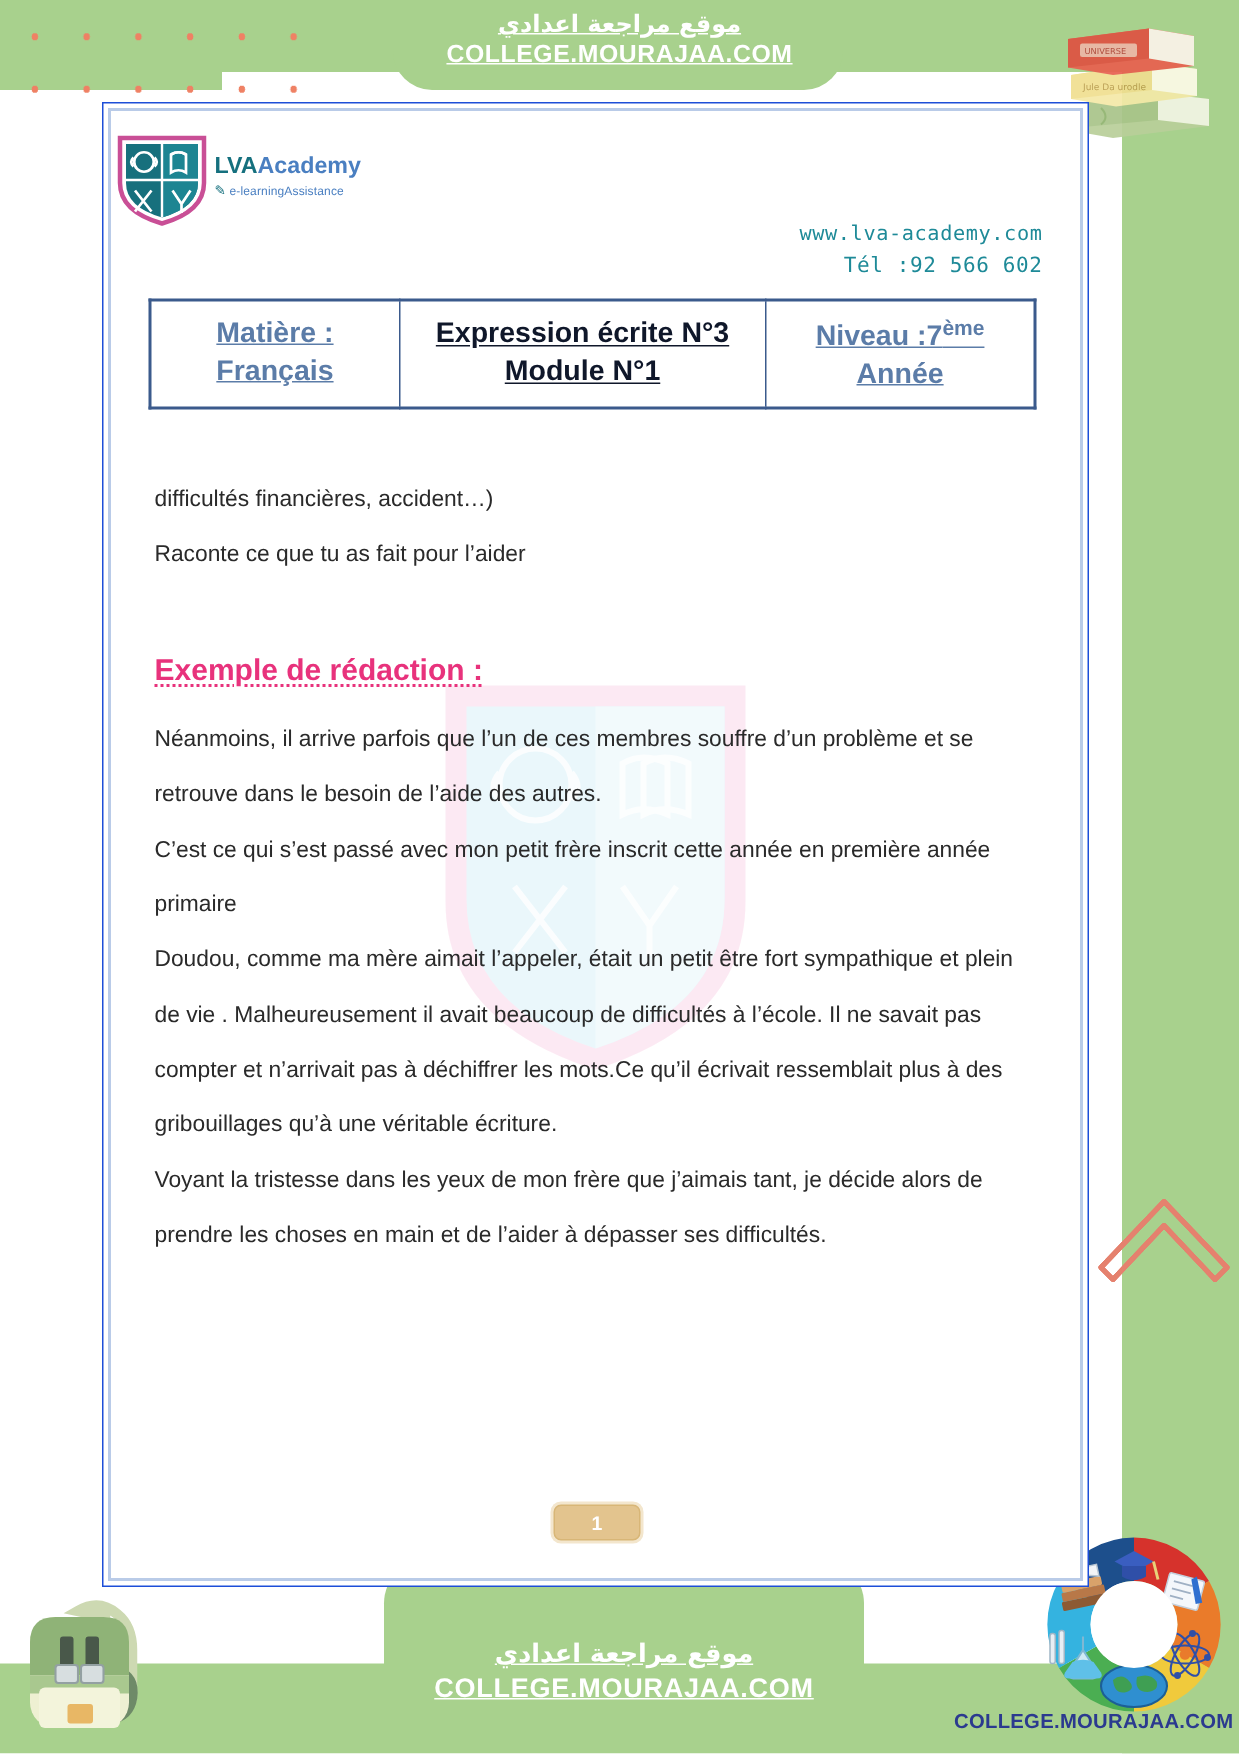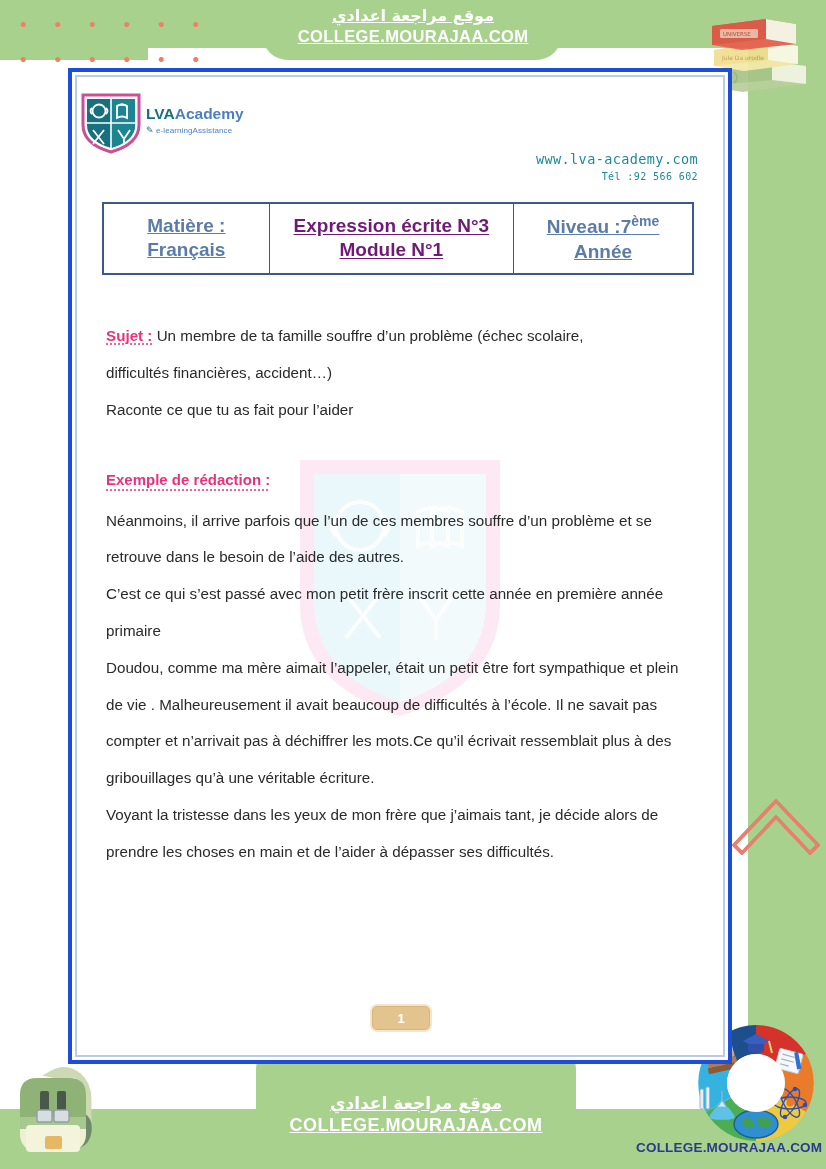--- a/index.html
+++ b/index.html
@@ -75,21 +75,21 @@
     color:#ffffff;line-height:1.3;
   }
   .ftr-ar{font-size:17px;font-weight:bold;text-decoration:underline;
           direction:rtl;font-family:"DejaVu Sans", sans-serif;}
   .ftr-url{font-size:18px;font-weight:bold;text-decoration:underline;letter-spacing:.5px;}
 
   
   .sheet{
     position:absolute;left:68px;top:68px;width:656px;height:988px;
     background:#ffffff;
-    border:4px solid #1d4ed8;
+    border:1px solid #1d4ed8;
     box-shadow:0 0 0 1px #ffffff inset;
   }
   .sheet::after{
     content:"";position:absolute;left:3px;top:3px;right:3px;bottom:3px;
     border:2px solid #b9cbe8;pointer-events:none;
   }
 
   
   .watermark{
     position:absolute;left:calc(50% - 110px);top:382px;width:220px;height:268px;
@@ -107,60 +107,60 @@
   .logo-name .acad{color:#4a7fc1;}
   .logo-sub{font-size:8px;color:#4a7fc1;margin-top:3px;letter-spacing:.1px;}
   .logo-sub .pen{color:#15707e;font-size:9px;}
 
   .contact{
     position:absolute;right:30px;top:78px;text-align:right;
     color:#1e8a98;font-size:13.5px;line-height:1.45;letter-spacing:.4px;
     font-family:"DejaVu Sans Mono", monospace;
     margin-left:12px;
   }
-  .contact .tel{font-size:10px;}
+  .contact .tel{font-size:14px;}
 
   
   .info-table{
     position:absolute;left:30px;top:130px;width:592px;
     border:2px solid #3b5a8c;border-collapse:collapse;
   }
   .info-table td{
     border:1px solid #3b5a8c;
     text-align:center;vertical-align:middle;
     padding:8px 4px;
     color:#5b7ca8;
     font-size:19px;font-weight:bold;line-height:1.3;
     font-family:"Liberation Sans", sans-serif;
     text-decoration:underline;
   }
   .c1{width:164px;}
   .c2{width:248px;}
   .c3{width:180px;}
   .c2 .l1,.c2 .l2{
-    color:#701a75;text-decoration:underline;text-underline-offset:2px;
+    color:#0f172a;text-decoration:underline;text-underline-offset:2px;
     display:inline-block;
   }
   .c3 sup{font-size:14px;vertical-align:super;}
 
   
   .content{
     position:absolute;left:34px;top:246px;width:586px;
     color:#2a2a2a;font-size:15.2px;line-height:2.42;
     font-family:"Liberation Sans", sans-serif;
   }
   .kw{
     color:#e8327c;font-weight:bold;
     text-decoration:underline;text-decoration-style:dotted;
     text-underline-offset:3px;
   }
   .p{margin:0;}
   .gap{height:34px;}
   .heading{
-    color:#e8327c;font-weight:bold;font-size:15px;
+    color:#e8327c;font-weight:bold;font-size:20px;
     text-decoration:underline;text-decoration-style:dotted;
     text-underline-offset:4px;
     display:inline-block;margin-bottom:4px;
   }
 
   
   .pagenum{
     position:absolute;left:calc(50% - 28px);top:934px;
     width:56px;height:22px;border-radius:5px;
     background:#e3c48e;border:1.5px solid #d8b677;
@@ -368,23 +368,20 @@
         <td class="c3">
           <div><span>Niveau :7</span><sup>ème</sup></div>
           <div>Année</div>
         </td>
       </tr>
     </tbody>
       </table>
 
     <div class="content">
 
-      <div class="p">
-        <span class="kw">Sujet :</span><span> Un membre de ta famille souffre d’un problème (échec scolaire,</span>
-      </div>
       <div class="p">difficultés financières, accident…)</div>
       <div class="p">Raconte ce que tu as fait pour l’aider</div>
 
       <div class="gap"></div>
 
       <div>
         <span class="heading">Exemple de rédaction :</span>
       </div>
 
       <div class="p">Néanmoins, il arrive parfois que l’un de ces membres souffre d’un problème et se retrouve dans le besoin de l’aide des autres.</div>

